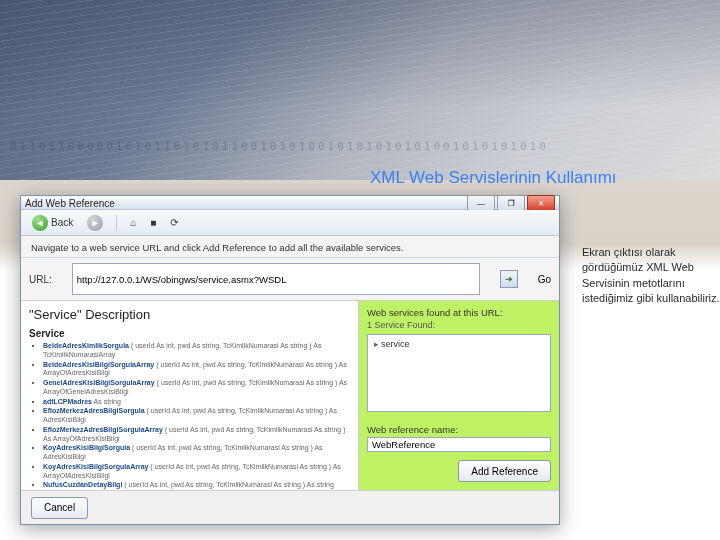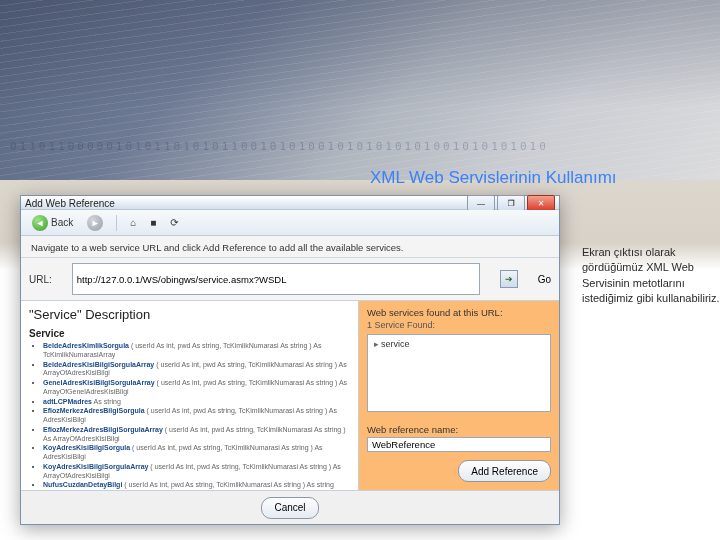--- a/index.html
+++ b/index.html
@@ -62,31 +62,31 @@
   .urlrow input { flex: 1; height: 18px; border: 1px solid #9aaabd; padding: 15px 4px; font-size: 9.5px; }
   .gobtn { width:18px;height:18px;border:1px solid #8a9ab0;background:linear-gradient(180deg,#eef4fa,#cfdceb);display:flex;align-items:center;justify-content:center;font-size:9px;color:#2a6a2a;}
   .body { flex: 1; display: flex; overflow: hidden; }
   .leftpane { flex: 1; background: #fff; border-right: 1px solid #c8d0da; padding: 6px 8px; overflow: hidden; }
   .leftpane h2 { font-size: 13px; font-weight: 400; color: #222; margin-bottom: 6px; }
   .leftpane h3 { font-size: 10px; font-weight: 700; color: #222; margin: 4px 0 3px; }
   .mlist { list-style: disc; padding-left: 14px; }
   .mlist li { font-size: 7px; color: #333; line-height: 1.25; margin-bottom: 1px; }
   .mlist li b { color:#1a4a8a; font-weight:700; }
   .mlist li .t { color:#666; }
-  .rightpane { width: 200px; background: #fdba74; display: flex; flex-direction: column; }
+  .rightpane { width: 200px; background: #bef264; display: flex; flex-direction: column; }
   .rp-head { padding: 6px 8px 2px; font-size: 9.5px; color: #333; }
   .rp-sub  { padding: 0 8px 4px; font-size: 9px; color: #555; }
   .treebox { margin: 0 8px 8px; background:#fff; border:1px solid #9aaabd; height:92px; padding:4px 6px; font-size:9px; color:#333; }
   .treebox .srv::before{content:"▸ "; color:#666;}
   .rp-label { padding: 4px 8px 2px; font-size: 9.5px; color: #333; }
   .refinput { margin: 0 8px; height: 18px; border:1px solid #9aaabd; padding:0 4px; font-size:9.5px; width: calc(100% - 16px); }
   .addbtn-row { padding: 8px; display:flex; justify-content:flex-end; }
   .btn { height: 22px; padding: 0 12px; font-size: 10px; border:1px solid #8a98a8;
-    background: linear-gradient(180deg,#fdfdfe,#e5ebf2); border-radius:10px; }
-  .bottombar { height: 34px; border-top:1px solid #c8d0da; background:#f0f0f0; display:flex; align-items:center; justify-content:center; padding:0 10px;}
+    background: linear-gradient(180deg,#fdfdfe,#e5ebf2); border-radius:3px; }
+  .bottombar { height: 34px; border-top:1px solid #c8d0da; background:#f0f0f0; display:flex; align-items:center; justify-content:flex-start; padding:0 10px;}
   .sep { width:1px; height:16px; background:#c0cad6; margin:0 4px;}
 </style>
 </head>
 <body>
 
 <div class="bg-photo"></div>
 <div class="digits">01101100000101011010101100101010010101010101001010101010</div>
 
 <div class="slide-title">XML Web Servislerinin Kullanımı</div>
 <div class="slide-text">Ekran çıktısı olarak gördüğümüz XML Web Servisinin metotlarını istediğimiz gibi kullanabiliriz.</div>

